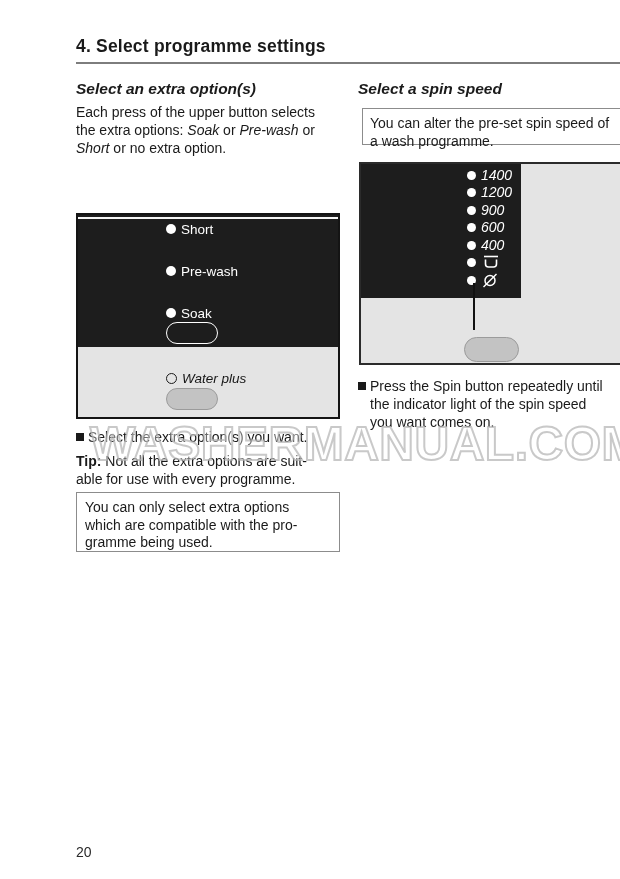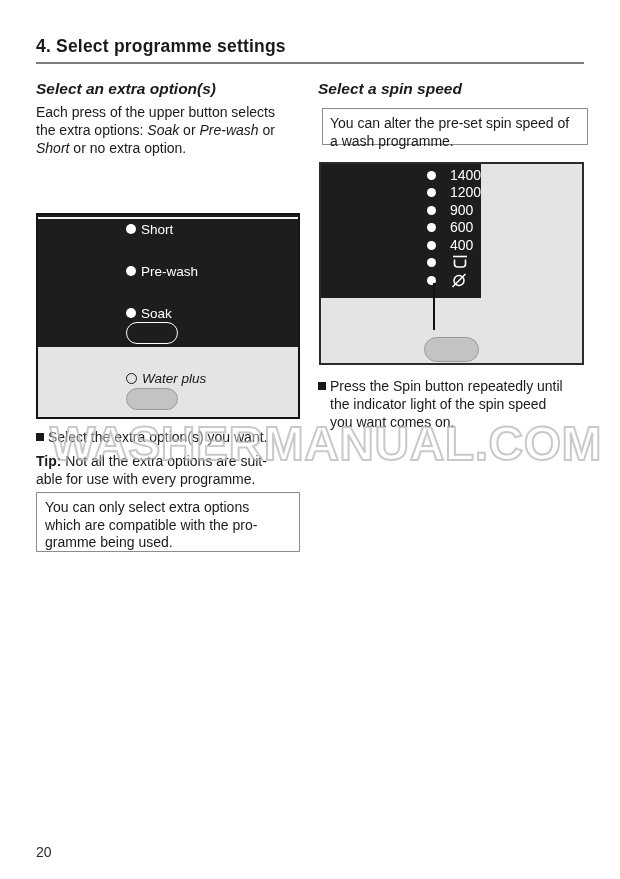--- a/index.html
+++ b/index.html
@@ -1,20 +1,20 @@
 <!DOCTYPE html>
 <html><head>
 <meta charset="utf-8">
 <style>
   html,body{margin:0;padding:0;background:#fff;}
   .page{
     position:relative;width:620px;height:879px;background:#ffffff;
     font-family:"Liberation Sans", sans-serif;color:#1a1a1a;overflow:hidden;
   }
-  .abs{position:absolute;}
+  .abs{position:absolute;margin-left:40px;}
   .h1{font-size:17.5px;font-weight:bold;letter-spacing:.2px;}
   .rule{background:#7d7d7d;height:2px;}
   .h2{font-size:15.5px;font-weight:bold;font-style:italic;}
   .body-text{font-size:14px;line-height:18px;}
   .it{font-style:italic;}
   .b{font-weight:bold;}
 
   
   .panelL{
     width:264px;height:206px;background:#1d1d1d;border:2px solid #141414;
@@ -37,22 +37,22 @@
   
   .bullet-row{display:flex;gap:4px;font-size:14px;line-height:18px;}
   .sq{width:8px;height:8px;background:#1a1a1a;margin-top:5px;flex:0 0 auto;}
 
   .note-box{border:1px solid #8c8c8c;box-sizing:border-box;
     font-size:14px;line-height:17.5px;padding:6px 8px;background:#fff;}
 
   
   .panelR{width:265px;height:203px;background:#e4e4e4;border:2px solid #2b2b2b;box-sizing:border-box;}
   .panelR .blackzone{position:absolute;left:0;top:0;width:160px;height:134px;background:#1d1d1d;}
-  .spd-row{position:absolute;left:106px;display:flex;align-items:center;gap:14px;
-    color:#ffffff;font-size:14px;height:16px;white-space:nowrap;}
+  .spd-row{position:absolute;left:106px;display:flex;align-items:center;gap:5px;
+    color:#ffffff;font-size:14px;height:16px;white-space:nowrap;font-style:italic;}
   .dotW2{width:9px;height:9px;border-radius:50%;background:#ffffff;flex:0 0 auto;}
   .vline{position:absolute;left:112px;top:119px;width:2px;height:47px;background:#111111;}
   .pill-gray2{position:absolute;left:103px;top:173px;width:55px;height:25px;background:#c3c3c3;
     border:1px solid #9b9b9b;border-radius:13px;box-sizing:border-box;}
 
   .watermark{
     font-size:48px;font-weight:bold;letter-spacing:.5px;white-space:nowrap;
     color:rgba(255,255,255,0.35);
     -webkit-text-stroke:2px rgba(178,178,178,0.7);
     z-index:5;pointer-events:none;

